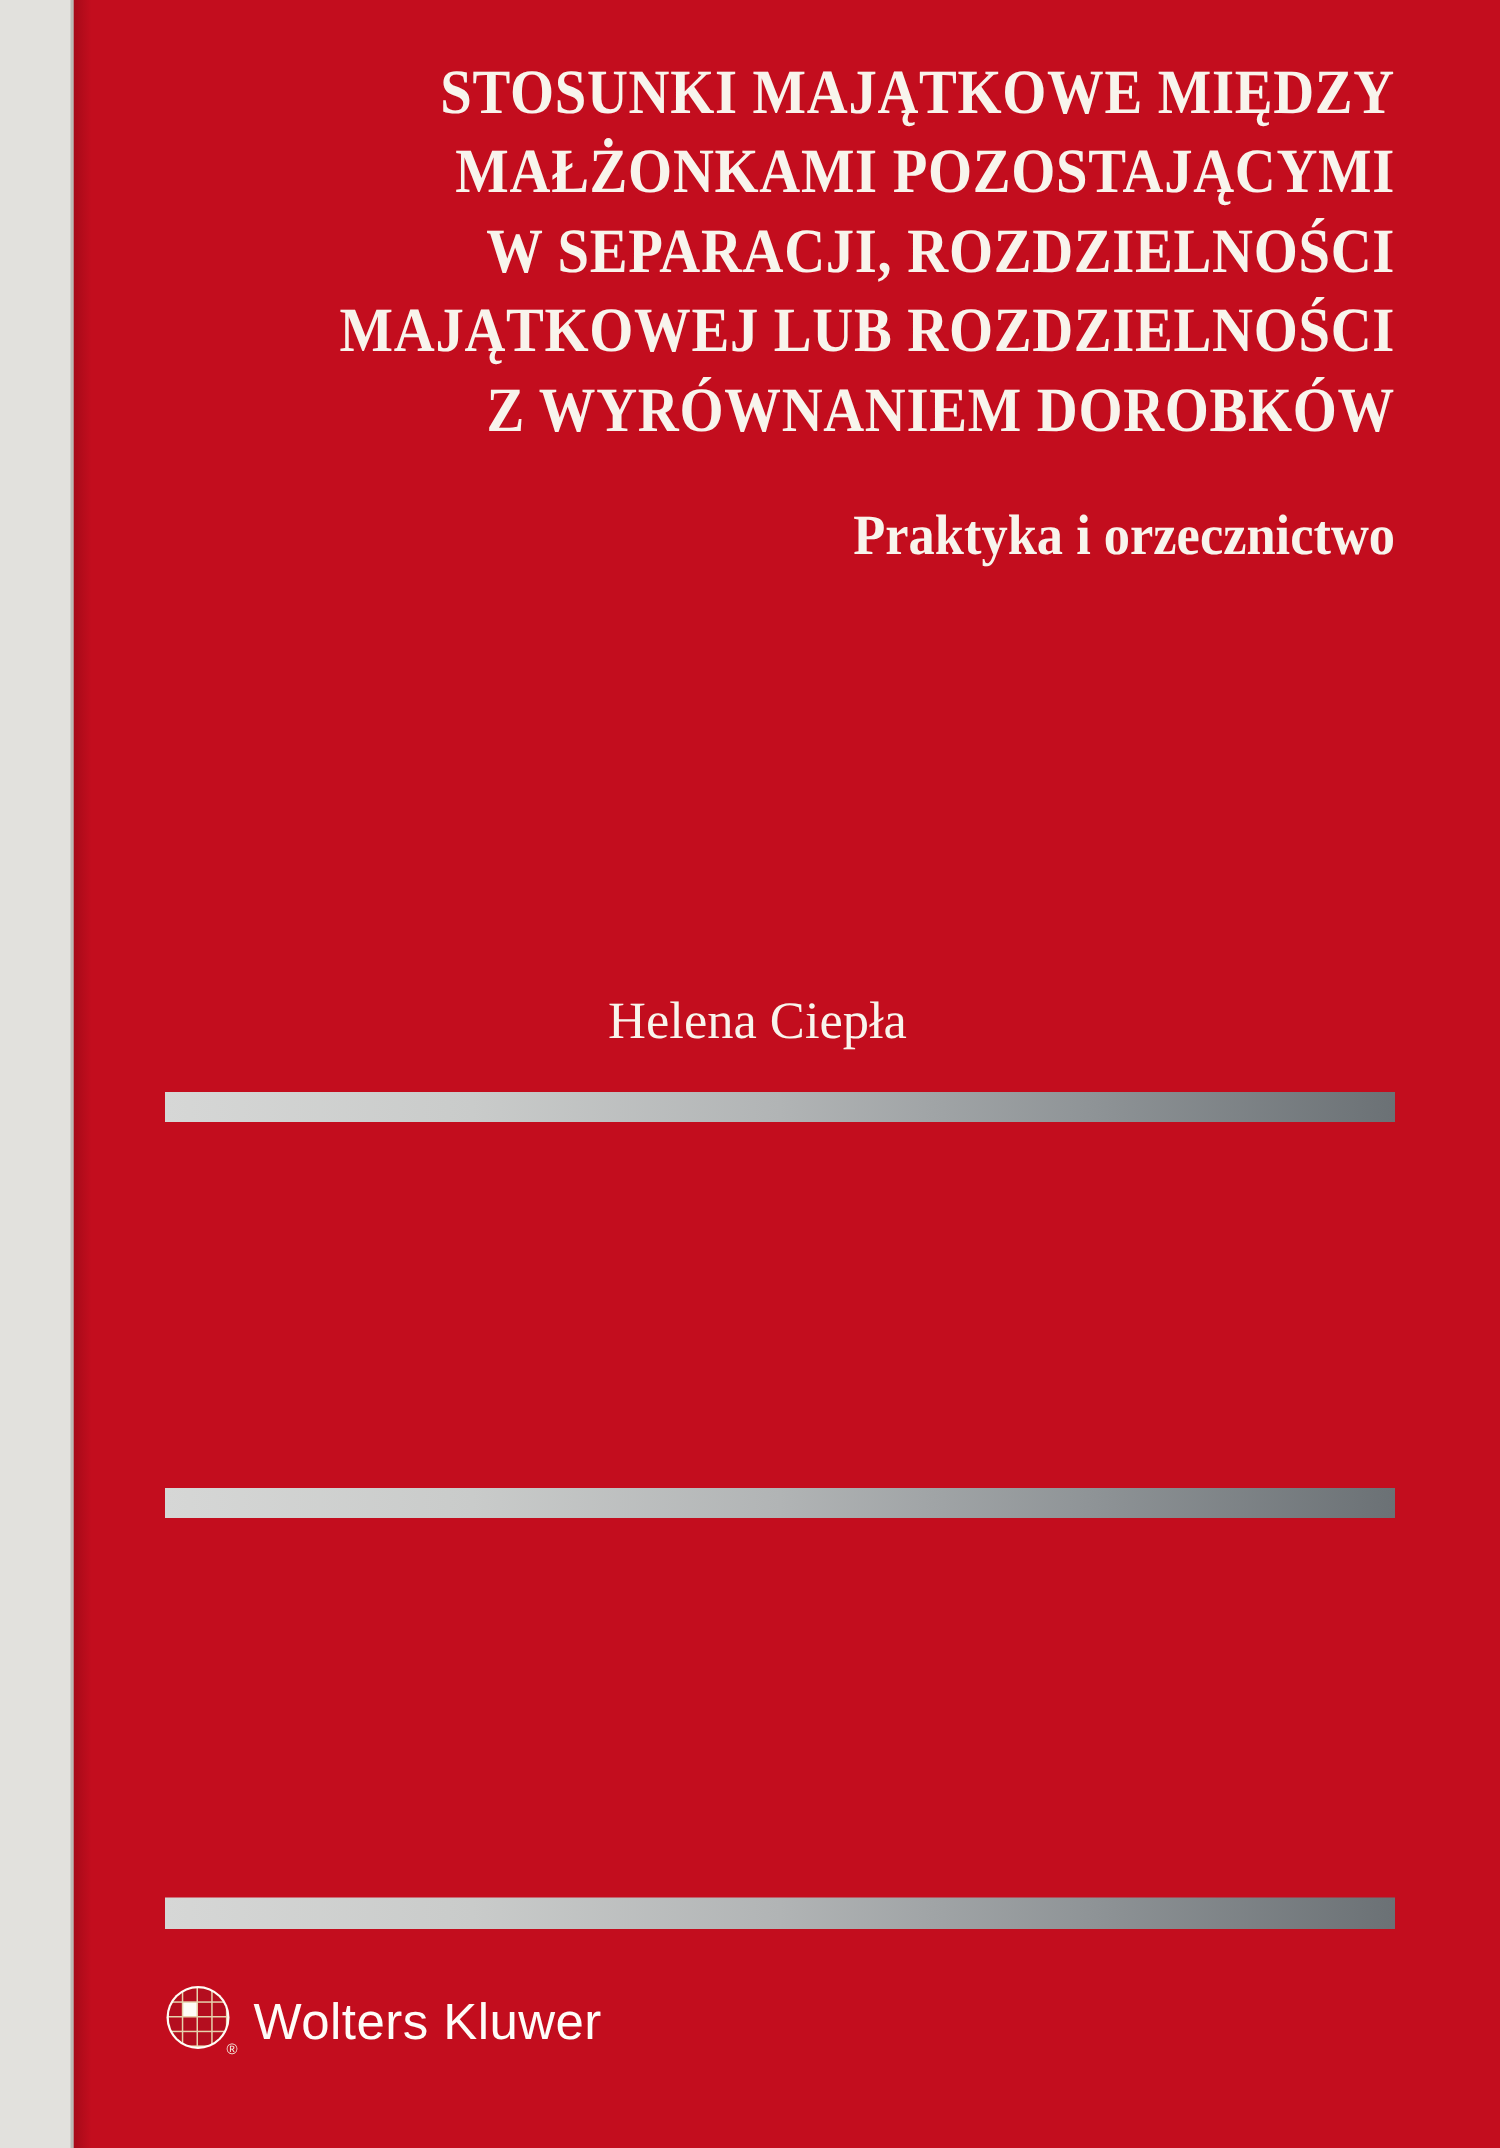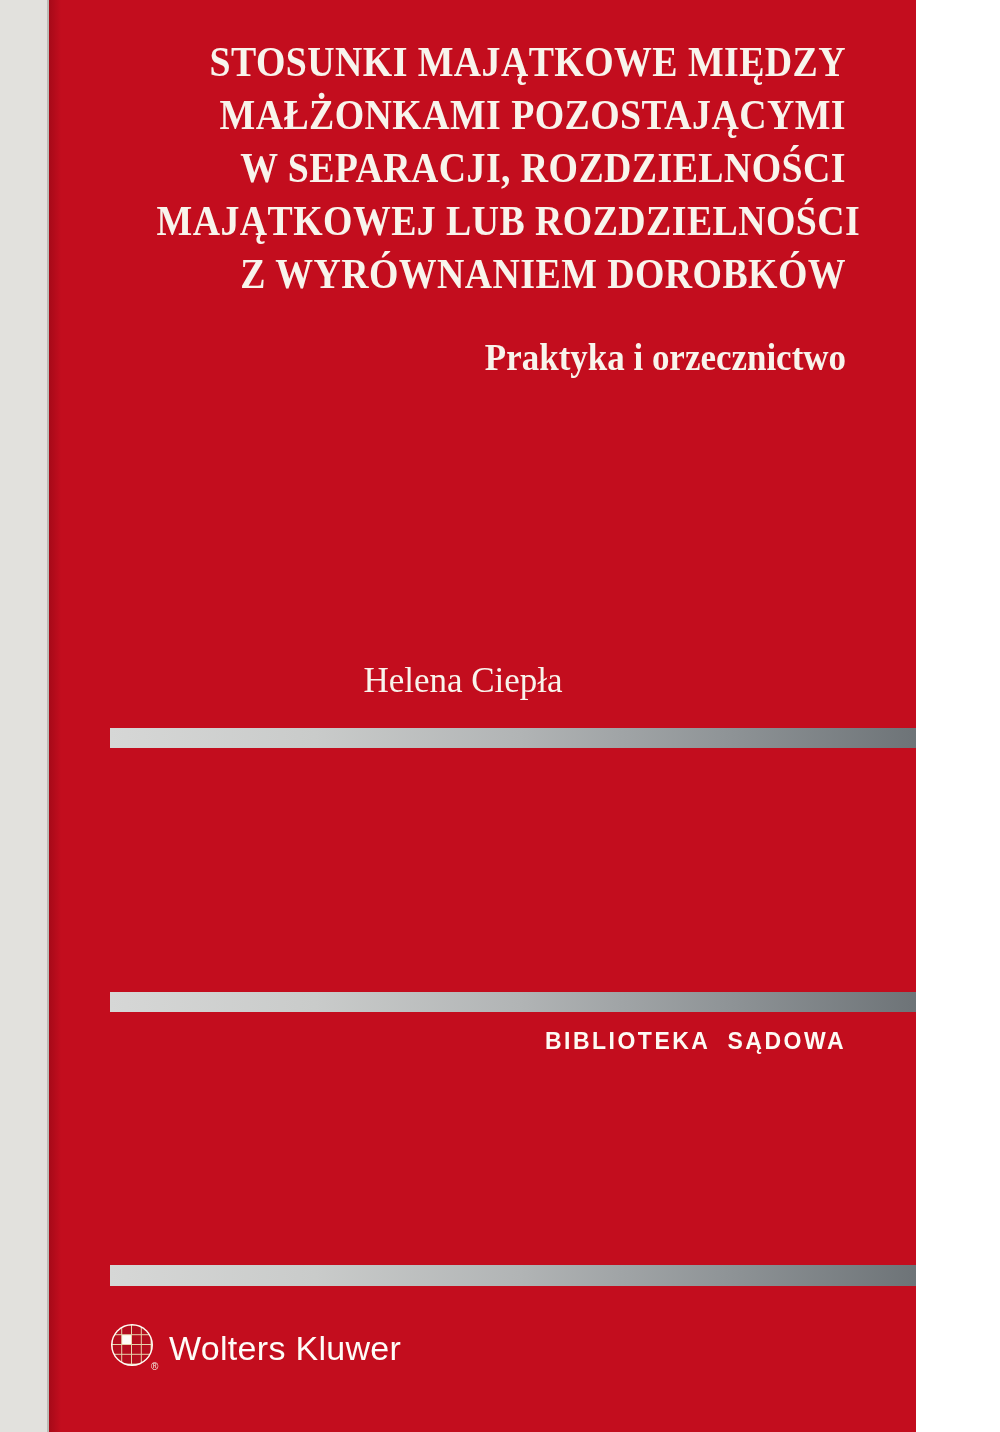--- a/index.html
+++ b/index.html
@@ -1,17 +1,17 @@
 <!DOCTYPE html>
 <html style="--background: #c30d1e; --spine-strip: #e2e1dd; --title-text: #f8f4ec; --bar-gradient-left: #d6d7d6; --bar-gradient-right: #6b7175; --logo-cell-red: #b40e1f; --logo-grid-gold: #e6d3ac;"><head>
 <meta charset="utf-8">
 <style>
   html,body{margin:0;padding:0;background:#fff;}
   .cover{
-    position:relative;width:916px;height:1432px;overflow:hidden;
+    position:relative;width:1000px;height:1432px;overflow:hidden;
     background:var(--background,#c30d1e);
     font-family:"Liberation Serif",serif;
   }
   .spine-strip{
     position:absolute;left:0;top:0;bottom:0;width:47px;
     background:var(--spine-strip,#e2e1dd);
     border-right:2px solid #bcbbb6;
   }
   .spine-shadow{
     position:absolute;left:49px;top:0;bottom:0;width:12px;
@@ -84,21 +84,20 @@
     <div>Z WYRÓWNANIEM DOROBKÓW</div>
   </div>
 
   <div class="subtitle">Praktyka i orzecznictwo</div>
 
   <div class="author">Helena Ciepła</div>
 
   <div class="bar bar-1"></div>
   <div class="bar bar-2"></div>
 
-  <div class="series">BIBLIOTEKA SĄDOWA</div>
 
   <div class="bar bar-3"></div>
 
   <div class="publisher-logo">
     <svg class="globe" viewBox="0 0 46 46" xmlns="http://www.w3.org/2000/svg" aria-hidden="true">
       <defs>
         <clipPath id="gclip">
             <circle cx="23" cy="23" r="19.5"></circle>
           </clipPath>
       </defs>

